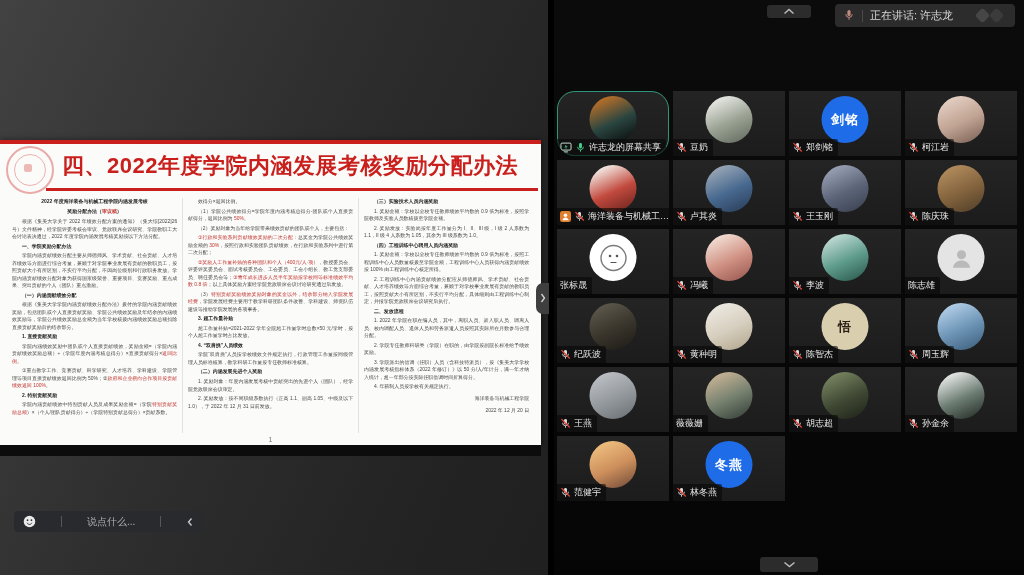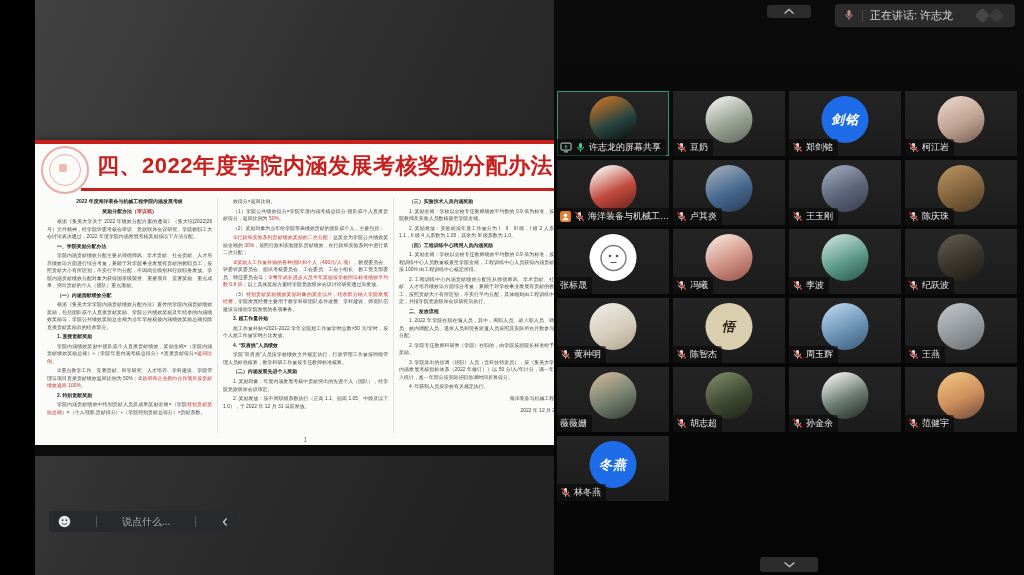--- a/index.html
+++ b/index.html
@@ -1,21 +1,21 @@
 <!DOCTYPE html>
 <html><head>
 <meta charset="utf-8">
 <style>
   html,body{margin:0;padding:0;background:#000;width:1024px;height:575px;overflow:hidden;
     font-family:"Liberation Sans","DejaVu Sans",sans-serif;}
   .app{position:relative;width:1024px;height:575px;background:#000;}
 
   
   .share-area{position:absolute;left:0;top:0;width:548px;height:575px;
-    background:linear-gradient(115deg,#424242 0%,#2e2e2e 45%,#232323 80%,#202020 100%);margin-left:35px;}
+    background:linear-gradient(115deg,#424242 0%,#2e2e2e 45%,#232323 80%,#202020 100%);}
   .doc-page{position:absolute;left:0;top:140px;width:541px;height:305px;background:#fbfbfa;
     box-shadow:0 0 6px rgba(0,0,0,.5);}
   .doc-bottombar{position:absolute;left:0;top:445px;width:541px;height:11px;background:#0c0c0c;}
   .doc-topstrip{height:4px;background:#c9201d;}
   .doc-header{position:relative;height:44px;}
   .seal{position:absolute;left:6px;top:2px;width:44px;height:44px;border-radius:50%;
     border:2px solid rgba(210,70,60,.55);opacity:.8;}
   .seal::before{content:"";position:absolute;left:6px;top:6px;right:6px;bottom:6px;border-radius:50%;
     border:1px solid rgba(210,70,60,.5);}
   .seal::after{content:"";position:absolute;left:16px;top:16px;width:8px;height:8px;
@@ -57,24 +57,24 @@
 
   .speaking-pill{position:absolute;right:9px;top:4px;width:172px;height:23px;background:#2c2c2c;
     border-radius:4px;display:flex;align-items:center;padding:0 0 0 8px;gap:7px;overflow:hidden;}
   .speaking-label{color:#d6d6d6;font-size:11px;white-space:nowrap;}
   .pill-divider{width:1px;height:12px;background:#4a4a4a;}
   .pill-logo{margin-left:auto;display:flex;align-items:center;}
 
   .grid{position:absolute;left:3px;top:91px;display:grid;grid-template-columns:repeat(4,112px);
     grid-auto-rows:65px;gap:4px;}
   .tile{position:relative;background:linear-gradient(180deg,#242424,#1c1c1c);overflow:hidden;cursor:pointer;}
-  .tile.active{outline:1.5px solid #2f9478;outline-offset:-1.5px;}
+  .tile.active{outline:1.5px solid #2f9478;outline-offset:-1.5px;border-radius:18px;}
   .avatar{position:absolute;left:50%;top:5px;transform:translateX(-50%);width:47px;height:47px;
     border-radius:50%;display:flex;align-items:center;justify-content:center;font-weight:bold;
-    font-size:13px;letter-spacing:1px;overflow:hidden;font-style:italic;}
+    font-size:13px;letter-spacing:1px;overflow:hidden;}
   .namebar{position:absolute;left:0;bottom:0;max-width:100%;background:rgba(8,8,8,.62);
     padding:2px 5px 2px 3px;display:flex;align-items:center;gap:3px;font-size:9px;color:#e8e8e8;
     white-space:nowrap;overflow:hidden;border-radius:0 2px 0 0;}
   .namebar .ic{display:flex;align-items:center;flex:0 0 auto;}
   .pname{overflow:hidden;text-overflow:ellipsis;max-width:86px;}
 </style>
 </head>
 <body>
 
 <div class="app">
@@ -357,20 +357,31 @@
                 <rect x="4.4" y="1" width="3.2" height="6" rx="1.6" fill="#dedede"></rect>
                 <path d="M2.8 5.2a3.2 3.2 0 0 0 6.4 0" fill="none" stroke="#dedede" stroke-width="1"></path>
                 <line x1="6" y1="8.8" x2="6" y2="10.6" stroke="#dedede" stroke-width="1"></line>
                 <line x1="1.6" y1="1.2" x2="10.6" y2="10.4" stroke="#e8453a" stroke-width="1.4"></line>
               </svg>
             </span>
             <span class="pname">李波</span>
           </div>
         </div>
         <div class="tile">
+          <div class="avatar" style="background: rgb(228, 228, 228);">
+            <svg width="26" height="26" viewBox="0 0 24 24">
+              <circle cx="12" cy="9" r="4.2" fill="#b9b9b9"></circle>
+              <path d="M4 21c1-4.4 4.3-6.6 8-6.6s7 2.2 8 6.6z" fill="#b9b9b9"></path>
+            </svg>
+          </div>
+          <div class="namebar">
+            <span class="pname">陈志雄</span>
+          </div>
+        </div>
+        <div class="tile">
           <div class="avatar" style="background: linear-gradient(155deg, rgb(92, 86, 74) 12%, rgb(57, 53, 44) 55%, rgb(31, 29, 23) 95%);"></div>
           <div class="namebar">
             <span class="ic">
               <svg width="11" height="11" viewBox="0 0 12 12">
                 <rect x="4.4" y="1" width="3.2" height="6" rx="1.6" fill="#dedede"></rect>
                 <path d="M2.8 5.2a3.2 3.2 0 0 0 6.4 0" fill="none" stroke="#dedede" stroke-width="1"></path>
                 <line x1="6" y1="8.8" x2="6" y2="10.6" stroke="#dedede" stroke-width="1"></line>
                 <line x1="1.6" y1="1.2" x2="10.6" y2="10.4" stroke="#e8453a" stroke-width="1.4"></line>
               </svg>
             </span>

